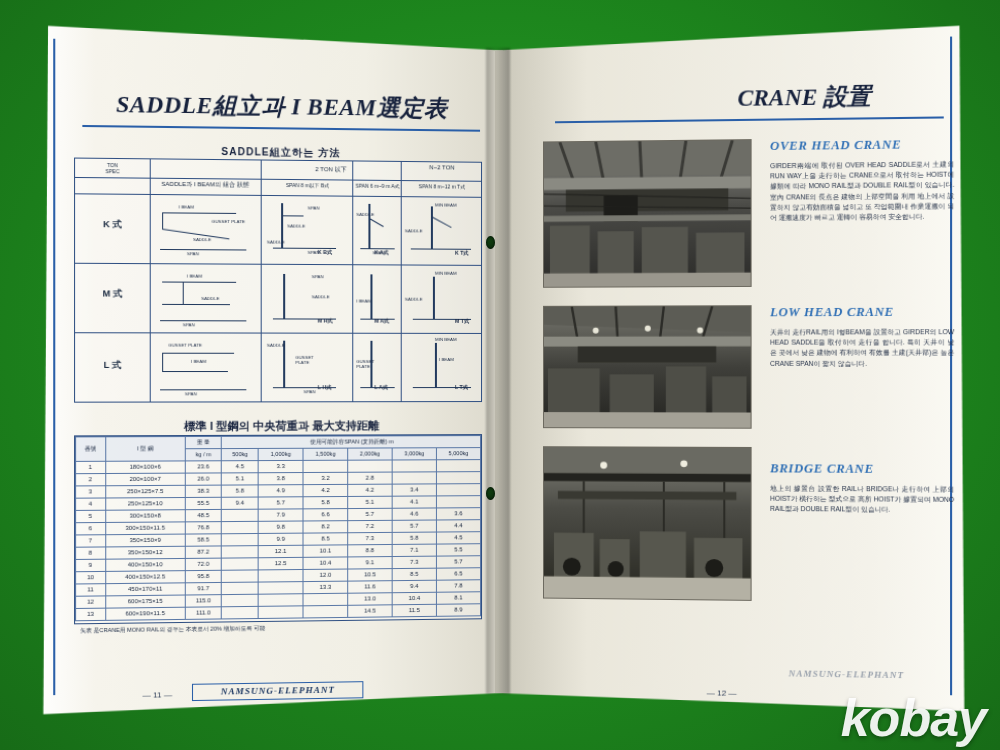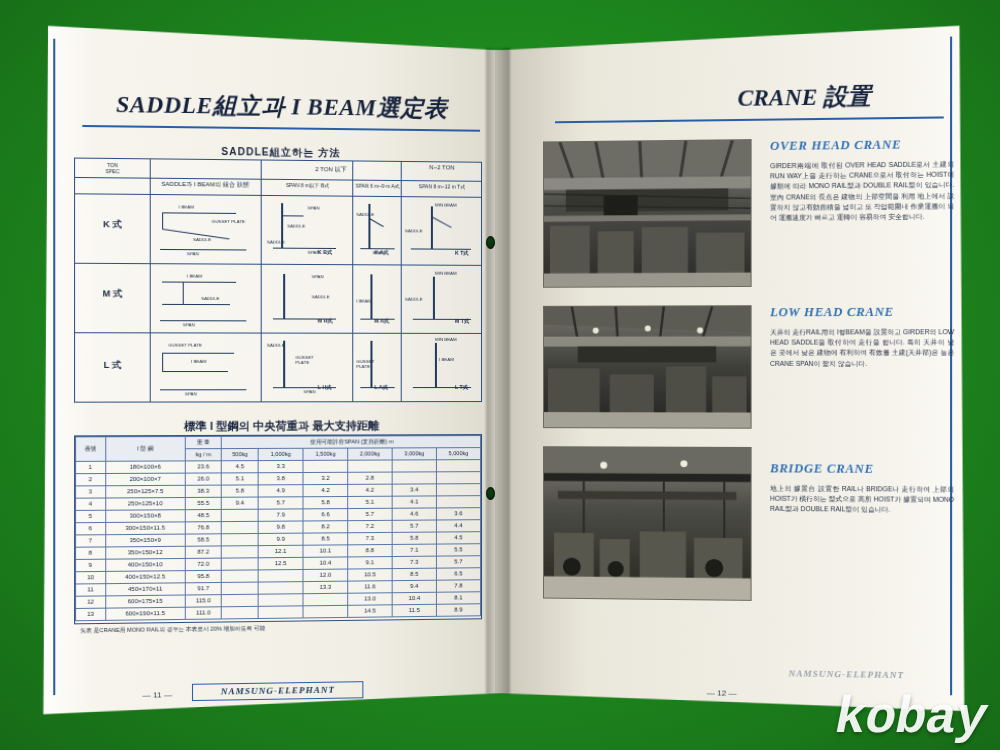--- a/index.html
+++ b/index.html
@@ -144,21 +144,21 @@
     font-size:12.5px; letter-spacing:.6px; color:#2f6fb5;
   }
   .sec-b {
     position:absolute; left:272px; width:178px;
     font-size:6.6px; line-height:1.55; color:#1d2a42; text-align:justify;
   }
 
   
   .kobay {
     position:absolute; right:14px; bottom:2px;
-    font-family:Liberation Mono, monospace; font-weight:bold; font-style:italic;
+    font-family:Liberation Sans, sans-serif; font-weight:bold; font-style:italic;
     font-size:52px; color:rgba(255,255,255,.92);
     text-shadow:0 2px 4px rgba(0,0,0,.35);
     letter-spacing:-1px;
   }
   .hole {
     position:absolute; width:9px; height:13px; border-radius:50%;
     background:radial-gradient(circle at 40% 35%, #103d10, #0b2d0b);
     box-shadow:inset 0 0 3px rgba(0,0,0,.8);
   }
 </style>

